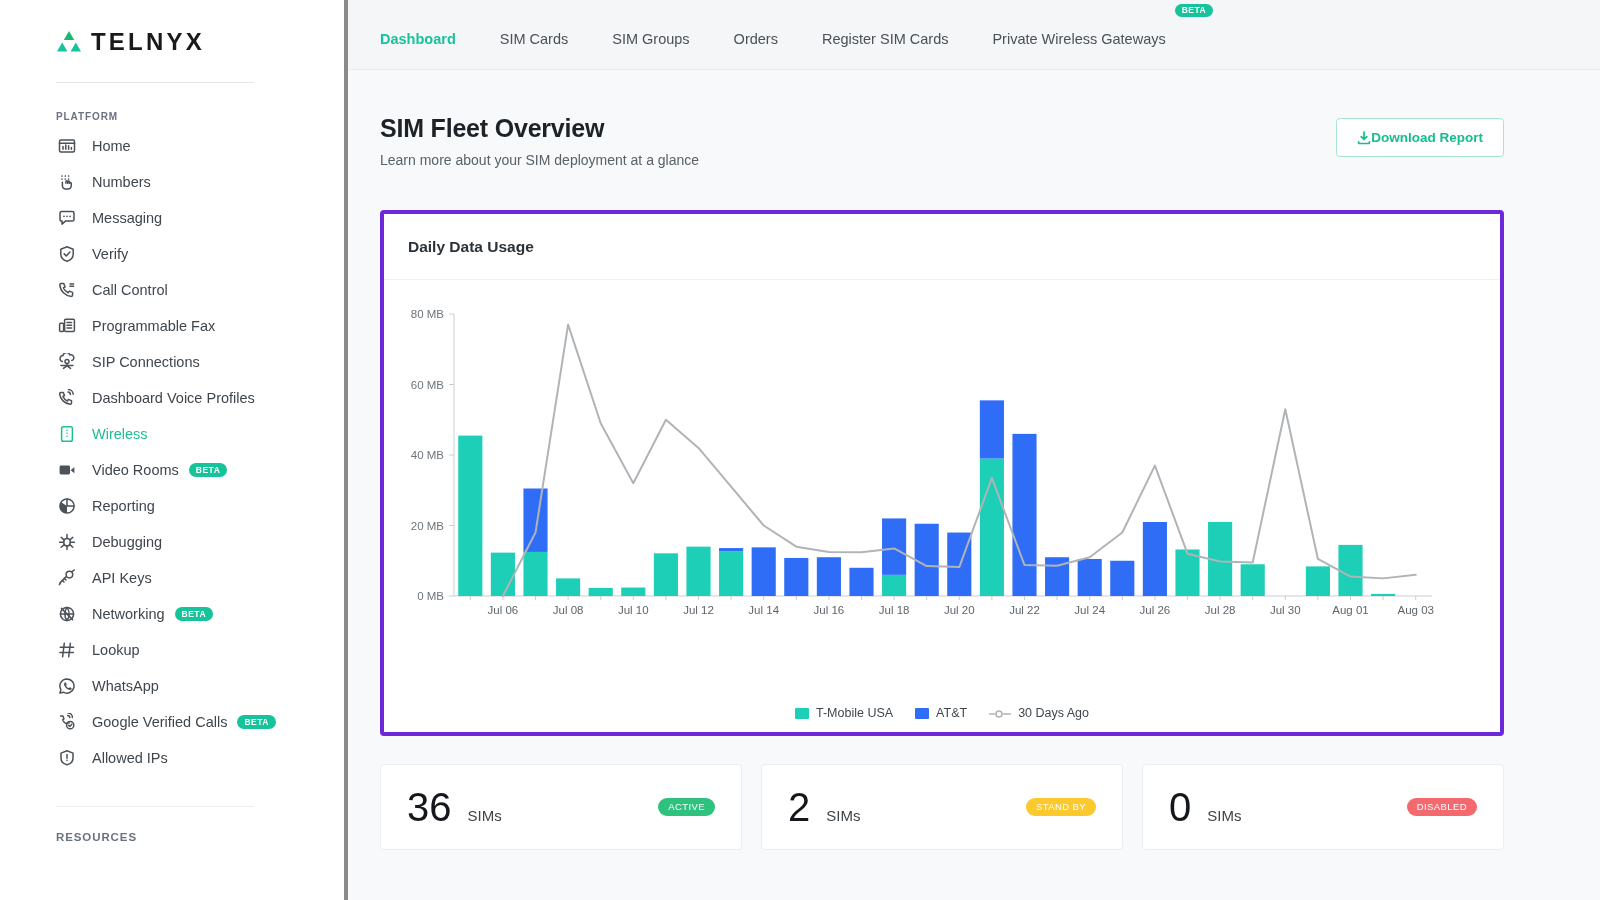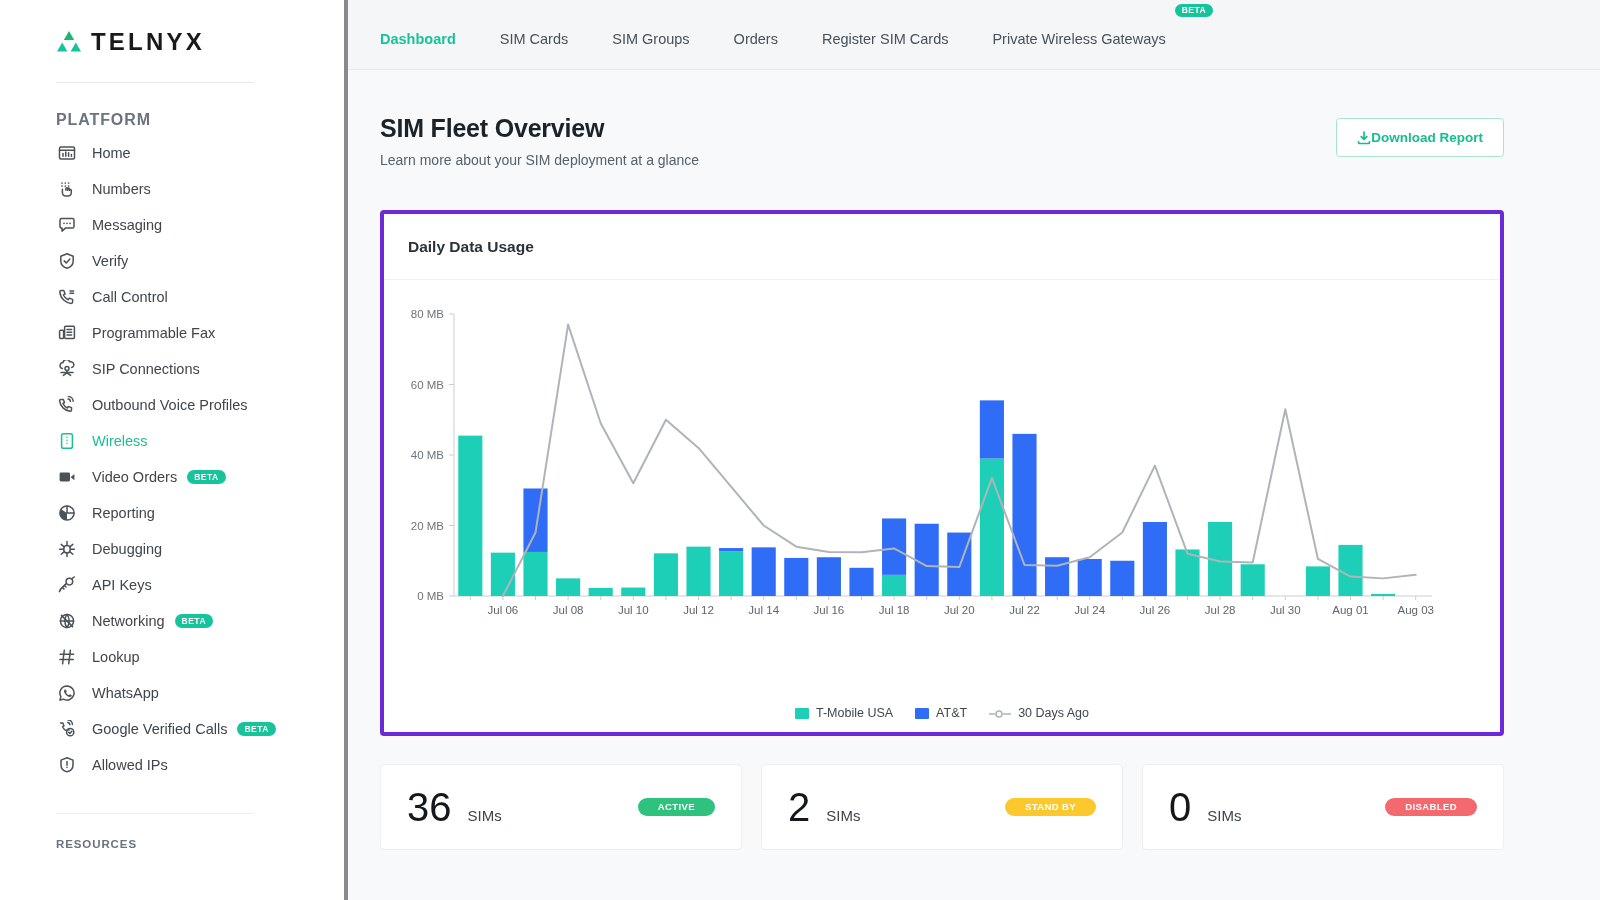--- a/index.html
+++ b/index.html
@@ -27,21 +27,21 @@
   .logo-mark { width: 26px; height: 22px; display: block; }
   .logo-text {
     font-size: 24px; font-weight: 700; letter-spacing: 3.2px;
     color: #1a1a1a;
   }
   .side-div {
     height: 1px; background: #e6e8ea;
     margin: 26px 90px 0 56px;
   }
   .side-section-title {
-    font-size: 16px; font-weight: 700; letter-spacing: 0.9px;
+    font-size: 10px; font-weight: 700; letter-spacing: 0.9px;
     color: #6b7280; padding: 28px 0 6px 56px;
   }
   .nav { list-style: none; }
   .nav-item {
     display: flex; align-items: center;
     height: 36px; padding-left: 56px;
     cursor: pointer;
   }
   .nav-ico {
     width: 22px; height: 22px; flex: 0 0 22px;
@@ -131,22 +131,22 @@
   .stat {
     flex: 1; background: #ffffff;
     border: 1px solid #eceef0; border-radius: 4px;
     height: 86px; display: flex; align-items: center;
     padding: 0 26px; justify-content: space-between;
   }
   .stat-left { display: flex; align-items: baseline; gap: 16px; }
   .stat-num { font-size: 40px; font-weight: 400; color: #14181c; line-height: 1; }
   .stat-unit { font-size: 15px; color: #3d444a; }
   .pill {
-    font-size: 9.5px; font-weight: 700; letter-spacing: 0.4px;
-    color: #ffffff; padding: 4px 20px; border-radius: 10px; line-height: 1;
+    font-size: 9.5px; font-weight: 400; letter-spacing: 0.4px;
+    color: #ffffff; padding: 4px 10px; border-radius: 10px; line-height: 1;
   }
 
   .scrollbar-track {
     position: absolute; right: 0; top: 0; width: 10px; height: 900px;
     background: transparent;
   }
 </style>
 </head>
 <body>
 
@@ -245,39 +245,39 @@
           </span>
           <span class="nav-label">SIP Connections</span>
         </li>
         <li class="nav-item">
           <span class="nav-ico">
             <svg width="18" height="18" viewBox="0 0 18 18">
               <path d="M2.8 3.4h2.5l1.2 3.1-1.6 1a9 9 0 0 0 4.5 4.5l1-1.6 3.1 1.2v2.5c0 .7-.5 1.2-1.2 1.2A11.8 11.8 0 0 1 1.6 4.6c0-.7.5-1.2 1.2-1.2z" stroke="currentColor" fill="none" stroke-width="1.5" stroke-linecap="round" stroke-linejoin="round"></path>
               <path d="M12.4 5.4a2.4 2.4 0 0 0-2.3-2.3M15.2 5.2A4.8 4.8 0 0 0 10.4.6" stroke="currentColor" fill="none" stroke-width="1.5" stroke-linecap="round" stroke-linejoin="round"></path>
             </svg>
           </span>
-          <span class="nav-label">Outbound Voice Profiles</span>
+          <span class="nav-label">Dashboard Voice Profiles</span>
         </li>
         <li class="nav-item active">
           <span class="nav-ico">
             <svg width="18" height="18" viewBox="0 0 18 18">
               <rect x="3.6" y="1.8" width="10.8" height="14.4" rx="1.8" stroke="currentColor" fill="none" stroke-width="1.5" stroke-linecap="round" stroke-linejoin="round"></rect>
               <path d="M9 5.2v.1M9 8.2v.1M9 11.2v.1" stroke="currentColor" fill="none" stroke-width="1.5" stroke-linecap="round" stroke-linejoin="round"></path>
             </svg>
           </span>
           <span class="nav-label">Wireless</span>
         </li>
         <li class="nav-item">
           <span class="nav-ico">
             <svg width="18" height="18" viewBox="0 0 18 18">
               <rect x="1.6" y="4.6" width="10.4" height="8.8" rx="1.4" fill="currentColor"></rect>
               <path d="M12.6 9.3 16.4 6v6.2z" fill="currentColor"></path>
             </svg>
           </span>
-          <span class="nav-label">Video Orders</span>
+          <span class="nav-label">Video Rooms</span>
           <span class="beta">BETA</span>
         </li>
         <li class="nav-item">
           <span class="nav-ico">
             <svg width="18" height="18" viewBox="0 0 18 18">
               <circle cx="9" cy="9" r="7.1" stroke="currentColor" fill="none" stroke-width="1.5" stroke-linecap="round" stroke-linejoin="round"></circle>
               <path d="M9 2v7h7" stroke="currentColor" fill="none" stroke-width="1.5" stroke-linecap="round" stroke-linejoin="round"></path>
               <path d="M9 9 3.2 5.2A7 7 0 0 0 9 16.1z" fill="currentColor"></path>
             </svg>
           </span>

